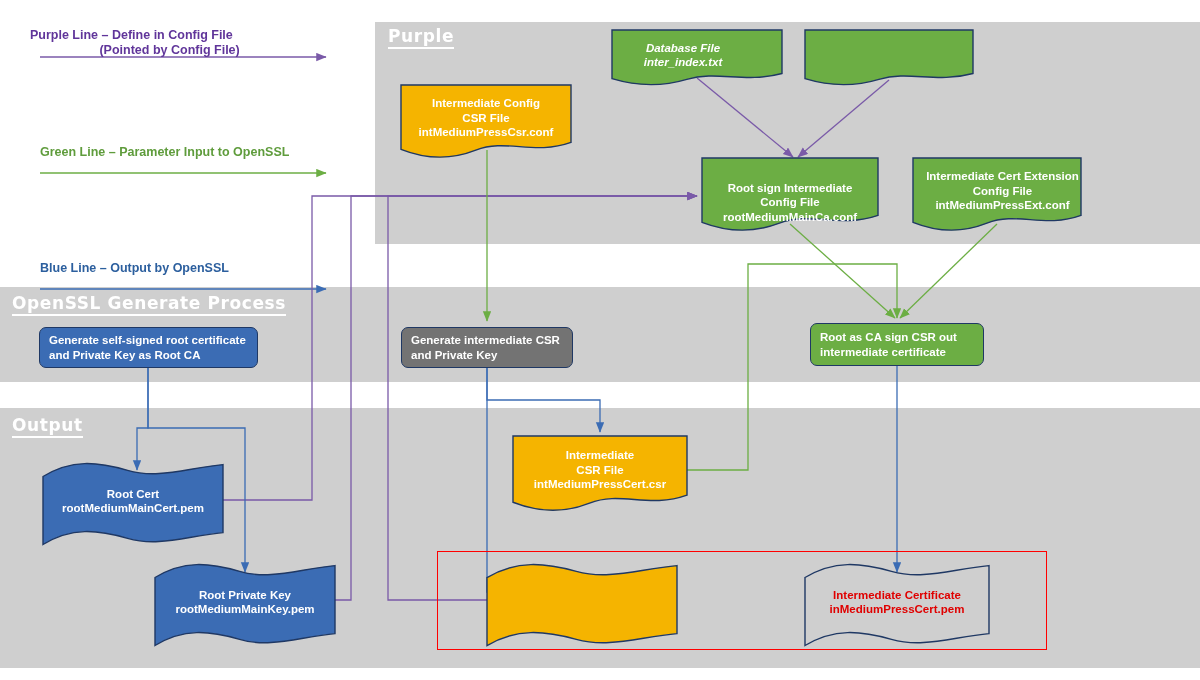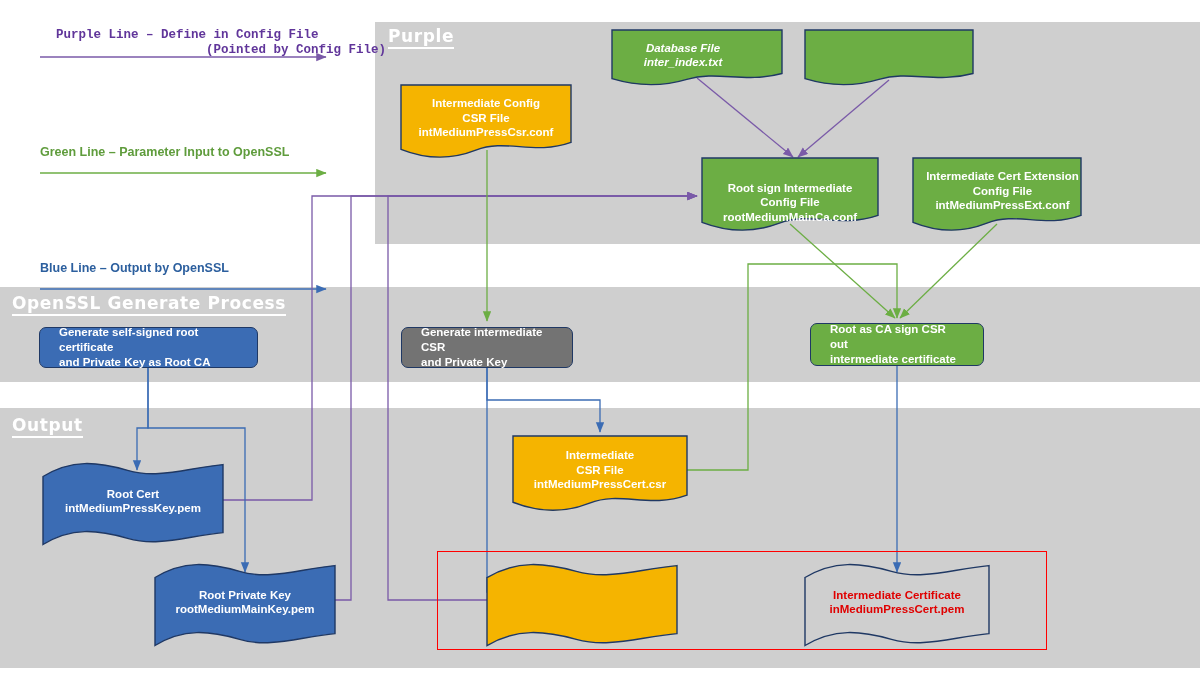--- a/index.html
+++ b/index.html
@@ -25,21 +25,21 @@
   .lg-green{color:#5f9c3c;}
   .lg-blue{color:#2c5f9e;}
 
   
   .node{position:absolute;box-sizing:border-box;display:flex;
         align-items:center;justify-content:center;text-align:center;
         font-weight:bold;line-height:15px;}
   .node span{display:block;width:100%;white-space:pre-line;}
 
   .n-proc{border-radius:7px;color:#fff;font-size:11.5px;
-          text-align:left;justify-content:flex-start;padding:6px 19px;}
+          text-align:left;justify-content:flex-start;padding:6px 9px;}
   .proc-blue{background:#3b6cb4;border:1.6px solid #1f3864;}
   .proc-amber{background:#737373;border:1.6px solid #1f3864;}
   .proc-green{background:#6cae44;border:1.6px solid #1f3864;}
 
   
   .wave-label{position:absolute;display:flex;align-items:center;
               justify-content:center;text-align:center;
               font-weight:bold;font-size:11.5px;line-height:14.5px;
               white-space:pre-line;pointer-events:none;}
   .wl-white{color:#ffffff;}
@@ -95,21 +95,21 @@
         <path d="M702,158 L878,158 L878,215.42 C839.28,228.719 811.12,211.13 779.44,223.142 C751.28,233.867 726.64,231.722 702,222.284 Z" fill="#6cae44" stroke="#1f3864" stroke-width="1.4"></path>
         <path d="M913,158 L1081,158 L1081,215.42 C1044.04,228.719 1017.16,211.13 986.92,223.142 C960.04,233.867 936.52,231.722 913,222.284 Z" fill="#6cae44" stroke="#1f3864" stroke-width="1.4"></path>
         <path d="M43,476.52 C71.8,458.908 97,461.764 127.6,470.332 C158.2,479.376 187,467.952 223,464.62 L223,532.62 C187,535.952 158.2,547.376 127.6,538.332 C97,529.764 71.8,526.908 43,544.52 Z" fill="#3b6cb4" stroke="#1f3864" stroke-width="1.4"></path>
         <path d="M155,577.52 C183.8,559.908 209,562.764 239.6,571.332 C270.2,580.376 299,568.952 335,565.62 L335,633.62 C299,636.952 270.2,648.376 239.6,639.332 C209,630.764 183.8,627.908 155,645.52 Z" fill="#3b6cb4" stroke="#1f3864" stroke-width="1.4"></path>
         <path d="M513,436 L687,436 L687,495.16 C648.72,508.862 620.88,490.74 589.56,503.116 C561.72,514.166 537.36,511.956 513,502.232 Z" fill="#f5b400" stroke="#1f3864" stroke-width="1.4"></path>
         <path d="M487,577.52 C517.4,559.908 544,562.764 576.3,571.332 C608.6,580.376 639,568.952 677,565.62 L677,633.62 C639,636.952 608.6,648.376 576.3,639.332 C544,630.764 517.4,627.908 487,645.52 Z" fill="#f5b400" stroke="#1f3864" stroke-width="1.4"></path>
         <path d="M805,577.52 C834.44,559.908 860.2,562.764 891.48,571.332 C922.76,580.376 952.2,568.952 989,565.62 L989,633.62 C952.2,636.952 922.76,648.376 891.48,639.332 C860.2,630.764 834.44,627.908 805,645.52 Z" fill="none" stroke="#1f3864" stroke-width="1.4"></path>
       </g>
   </svg>
 
-  <div class="legend-row" style="left:56px;top:28px;width:300px;font-family:Liberation Mono, monospace;">
+  <div class="legend-row" style="left:30px;top:28px;width:300px;">
     <div class="legend-text lg-purple">Purple Line – Define in Config File
                     (Pointed by Config File)</div>
   </div>
   <div class="legend-row" style="left:40px;top:145px;width:300px;">
     <div class="legend-text lg-green">Green Line – Parameter Input to OpenSSL</div>
   </div>
   <div class="legend-row" style="left:40px;top:261px;width:300px;">
     <div class="legend-text lg-blue">Blue Line – Output by OpenSSL</div>
   </div>
 
@@ -144,21 +144,21 @@
 Config File
 rootMediumMainCa.conf</span>
   </div>
   <div class="wave-label wl-white" id="wl-intermediate_cert_ext_config" style="left: 913px; top: 158px; width: 179px; height: 66px; text-align: center;">
     <span>Intermediate Cert Extension
 Config File
 intMediumPressExt.conf</span>
   </div>
   <div class="wave-label wl-white" id="wl-root_cert" style="left: 43px; top: 467px; width: 180px; height: 68px;">
     <span>Root Cert
-intMediumPressKey.pem</span>
+rootMediumMainCert.pem</span>
   </div>
   <div class="wave-label wl-white" id="wl-root_private_key" style="left: 155px; top: 568px; width: 180px; height: 68px;">
     <span>Root Private Key
 rootMediumMainKey.pem</span>
   </div>
   <div class="wave-label wl-white" id="wl-intermediate_csr_file" style="left: 513px; top: 436px; width: 174px; height: 68px;">
     <span>Intermediate
 CSR File
 intMediumPressCert.csr</span>
   </div>

